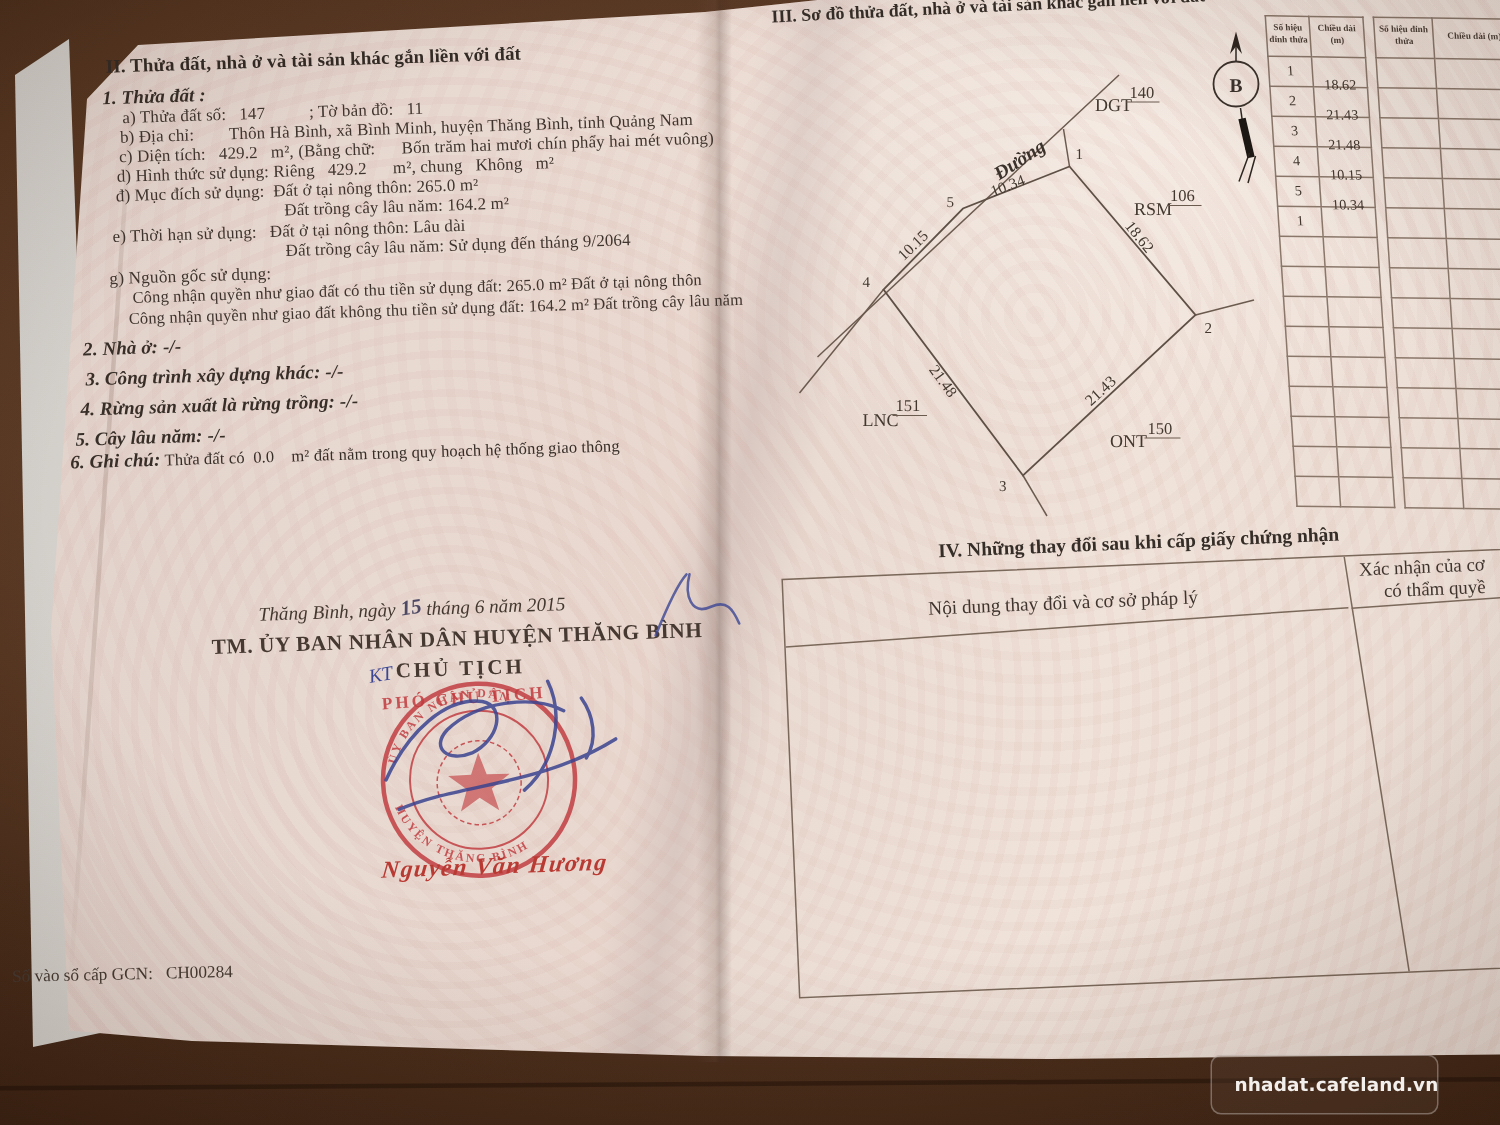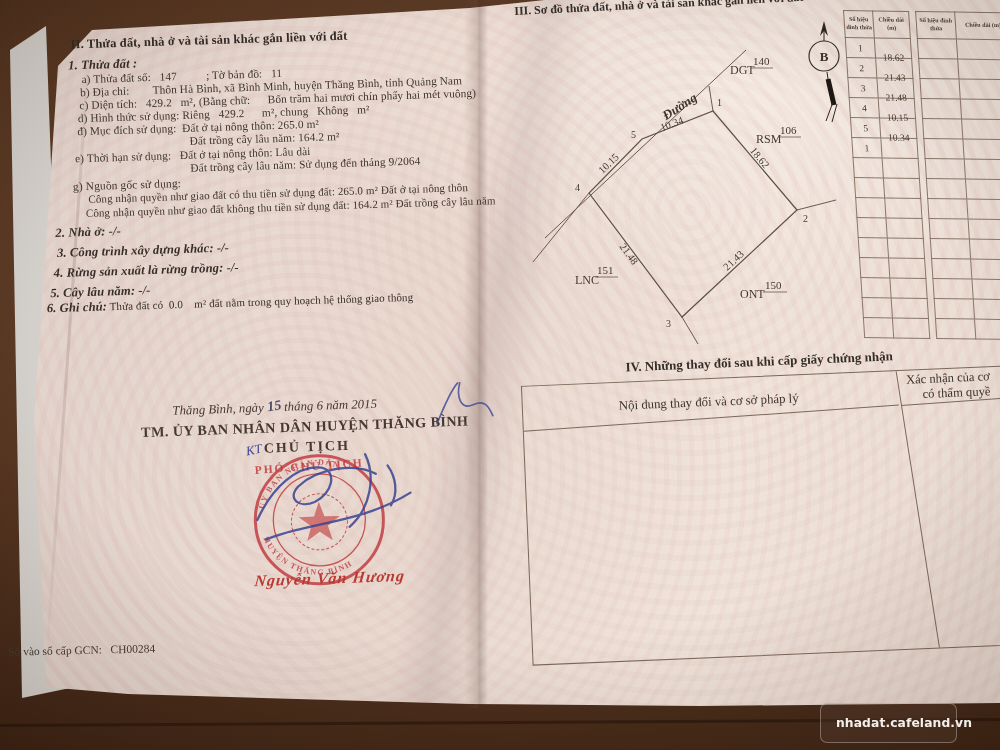--- a/index.html
+++ b/index.html
@@ -67,22 +67,22 @@
   #sec4{left:518px;top:364px;width:482px;height:302px;transform:rotate(-2.4deg);transform-origin:top left;}
   #sec4-title{position:absolute;left:0;top:0;width:100%;text-align:center;font-weight:bold;font-size:13px;color:#352d27;}
   #sec4-box{position:absolute;left:2px;top:22px;width:506px;height:278px;border:1px solid #7a685a;}
   #sec4-divider{position:absolute;left:374px;top:0;width:1.2px;height:278px;background:#7a685a;transform:skewX(6.5deg);transform-origin:top left;}
   #sec4-col1{position:absolute;left:10px;top:16px;width:352px;text-align:center;font-size:12.8px;color:#3f352e;}
   #sec4-sep1{position:absolute;left:0;top:44px;width:376px;height:1px;background:#7a685a;transform:rotate(-1.6deg);transform-origin:left center;}
   #sec4-sep2{position:absolute;left:378px;top:34px;width:130px;height:1px;background:#7a685a;transform:rotate(-1.6deg);transform-origin:left center;}
   #sec4-col2{position:absolute;left:384px;top:2px;width:125px;font-size:12.6px;line-height:15px;color:#3f352e;}
   #sec4-col2 .c2b{padding-left:16px;}
 
-  #watermark{left:807px;top:703px;width:137px;height:40px;border:1px solid rgba(255,255,255,0.30);
-    border-radius:7px;background:rgba(84,62,46,0.34);display:flex;align-items:center;gap:6px;padding:0 9px;box-sizing:border-box;margin-left:13px;}
+  #watermark{left:807px;top:703px;width:152px;height:40px;border:1px solid rgba(255,255,255,0.30);
+    border-radius:7px;background:rgba(84,62,46,0.34);display:flex;align-items:center;gap:6px;padding:0 9px;box-sizing:border-box;}
   #watermark span{color:#f2efec;font-family:"DejaVu Sans","Liberation Sans",sans-serif;font-weight:bold;font-size:12.3px;letter-spacing:0.1px;}
 
   svg text{font-family:"Liberation Serif","DejaVu Serif",serif;}
 </style>
 </head>
 <body>
 
 <div class="abs" id="sleeve"></div>
 <div class="abs" id="document"></div>
 <div class="abs" id="crease-left"></div>

